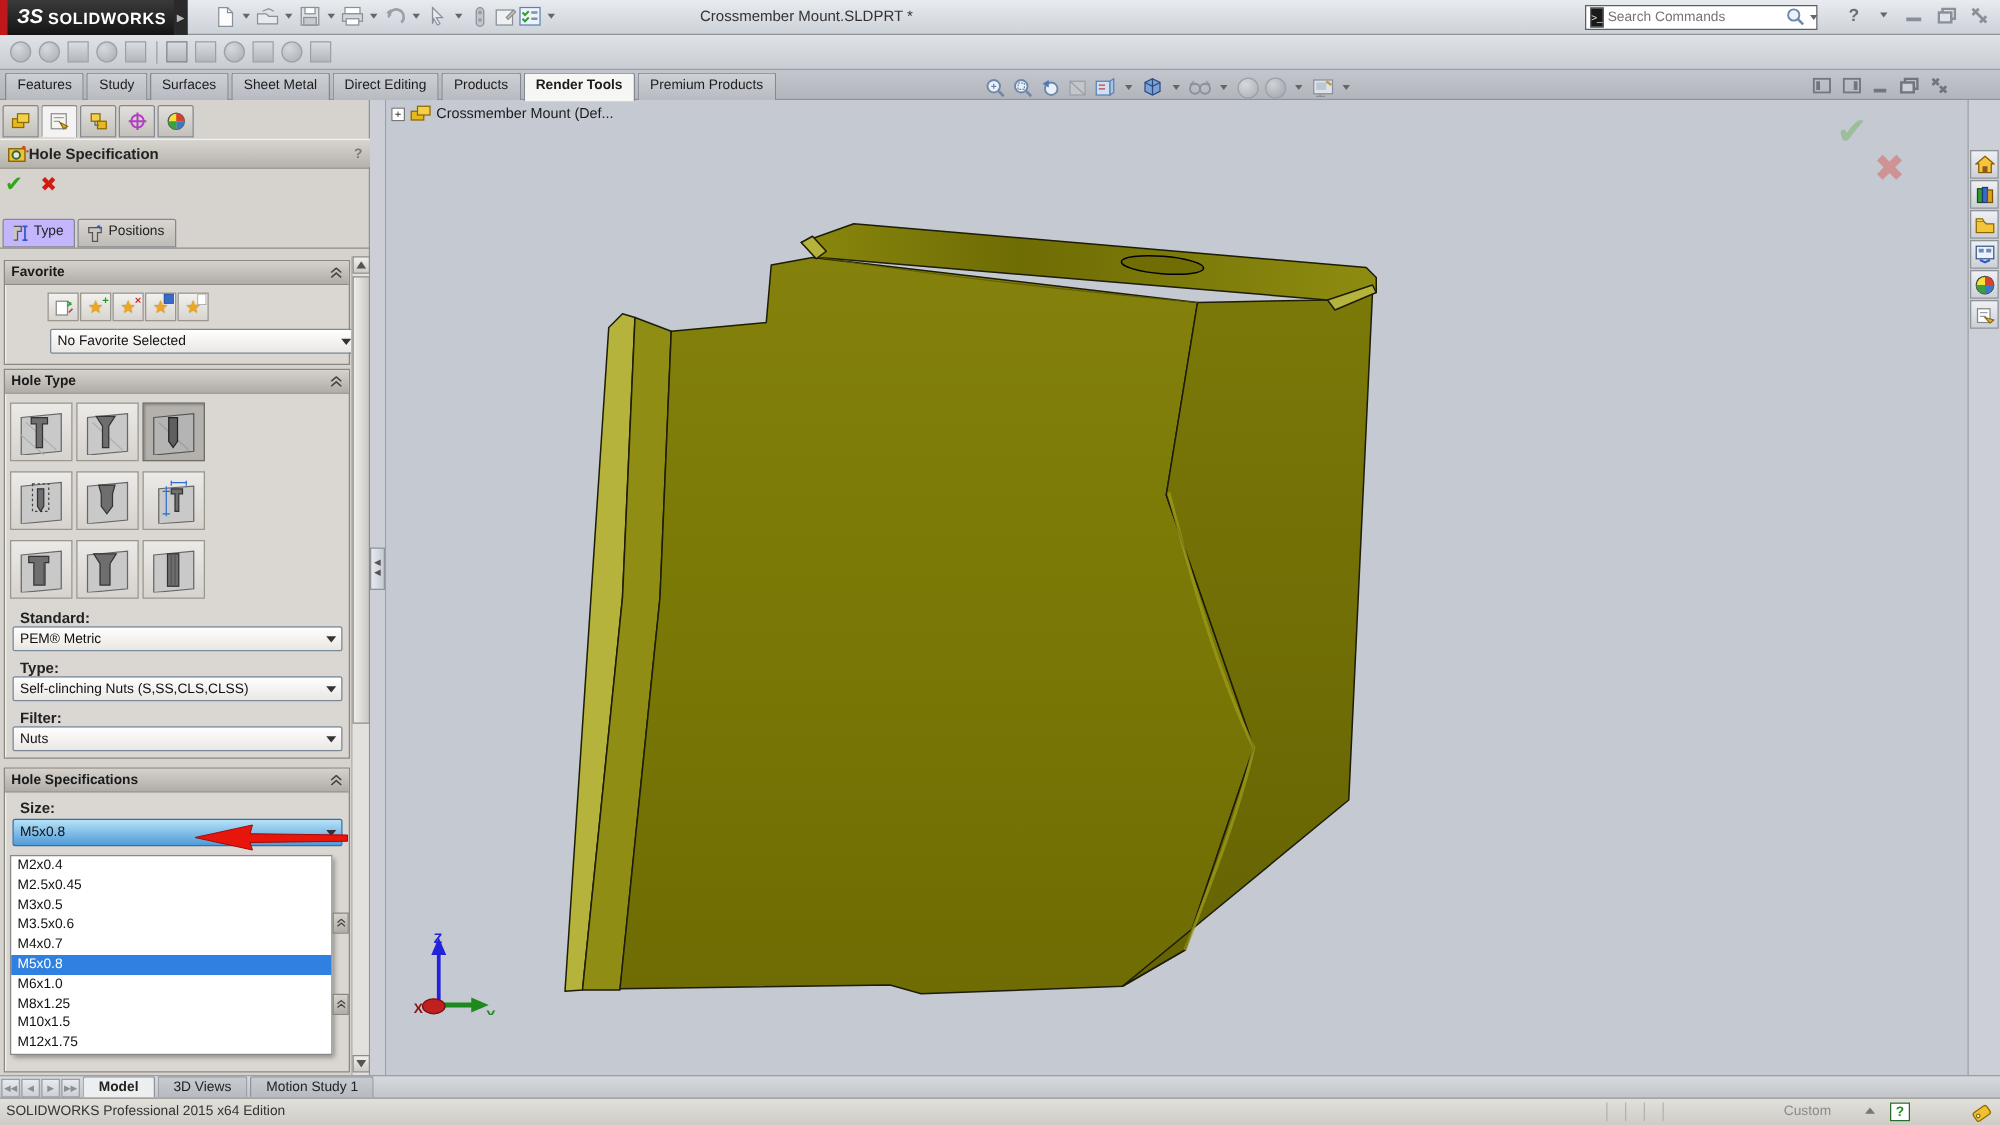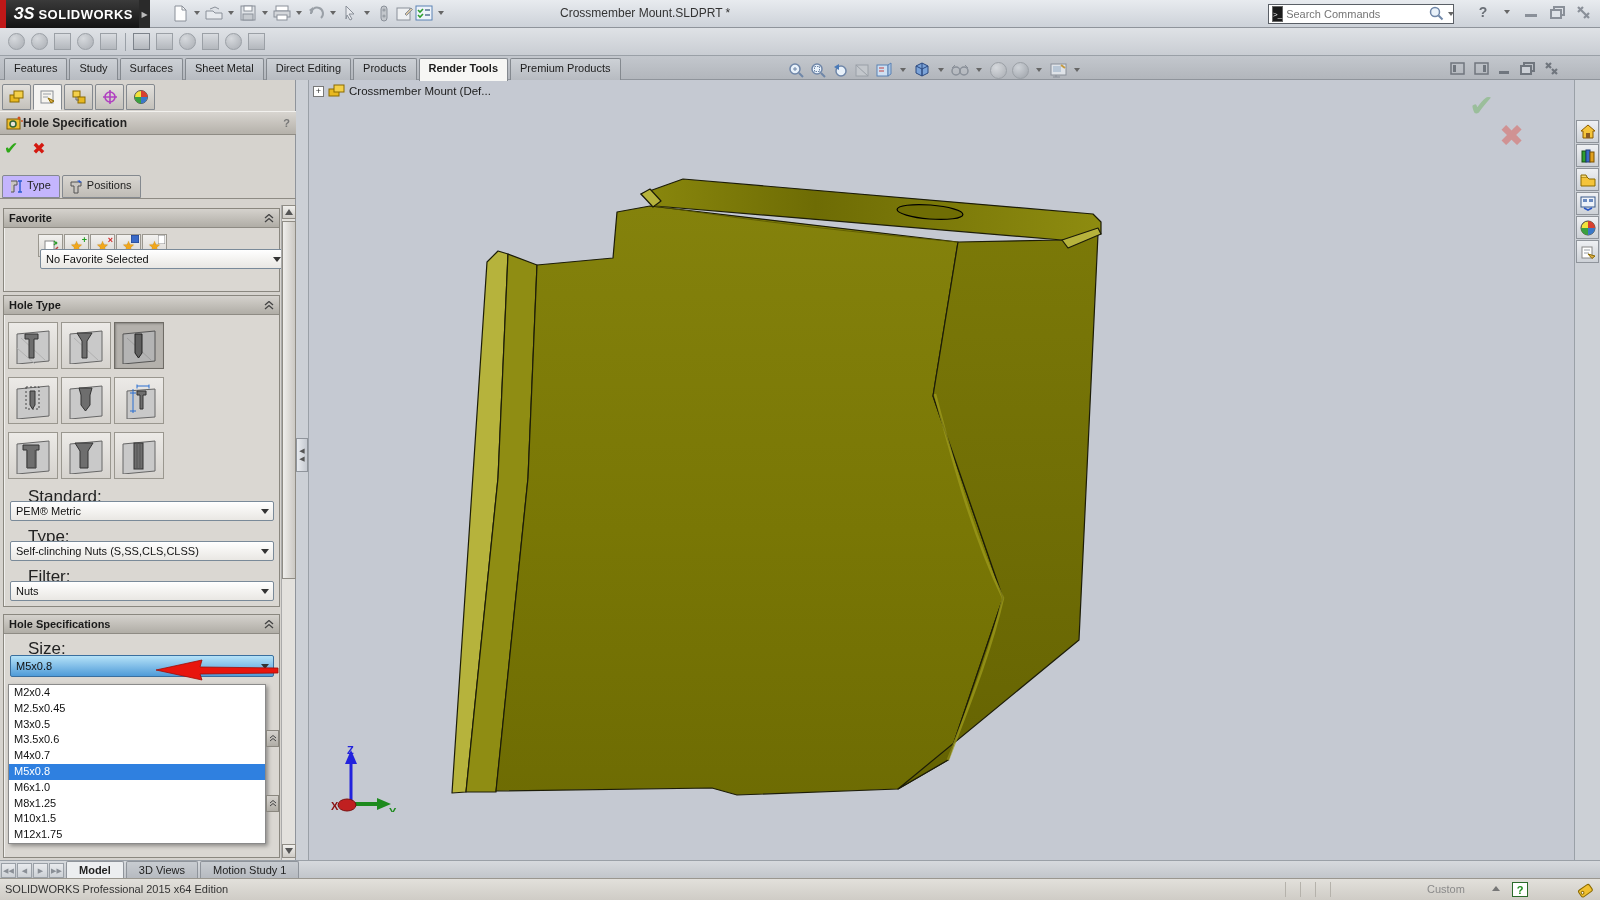--- a/index.html
+++ b/index.html
@@ -61,21 +61,21 @@
   .tptab.active { background:#c4b5fd; font-weight:normal; }
   #pm-body-line { position:absolute; left:0; top:118px; width:296px; height:1px; background:#8e8b84; }
 
   .groupbox { position:absolute; left:3px; width:277px; border:1px solid #8a877f; background:#dad7d2; box-shadow:1px 1px 0 rgba(255,255,255,.6) inset; }
   .gb-head { height:19px; background:linear-gradient(#d5d2cd,#b0ada6); border-bottom:1px solid #8e8b84; display:flex; align-items:center; justify-content:space-between; padding:0 5px; font-weight:bold; color:#1a1a1a;gap:28px; }
   .chev svg { display:block; }
 
   .combo { height:20px; border:1px solid #7a8a99; border-radius:2px; background:linear-gradient(#ffffff,#e9e7e3); display:flex; align-items:center; padding:0 18px 0 5px; position:relative; font-size:11px; color:#111; }
   .combo .dd { position:absolute; right:2px; top:2px; bottom:2px; width:13px; display:flex; align-items:center; justify-content:center; }
   .combo .dd i { width:0; height:0; border-left:4px solid transparent; border-right:4px solid transparent; border-top:5px solid #333; }
-  .flabel { position:absolute; left:24px; font-size:17px; color:#222; }
+  .flabel { position:absolute; left:12px; font-size:12px; color:#222;font-weight:bold; }
 
   
   .favbtn { width:25px; height:23px; border:1px solid #9a978f; background:linear-gradient(#f2f1ef,#d8d5d0); display:flex; align-items:center; justify-content:center; position:relative; margin-right:1px;}
   .favbtn .star { color:#f2a71b; font-size:14px; text-shadow:0 0 1px #9a6a00; }
   .favbtn .ovl { position:absolute; font-size:9px; font-weight:bold; right:1px; top:0px; }
 
   
   .htbtn { position:absolute; width:50px; height:47px; border:1px solid #9a978f; background:linear-gradient(#eceae7,#d6d3ce); display:flex; align-items:center; justify-content:center; }
   .htbtn.sel { background:#b4b1ac; border:1px solid #6f6c66; box-shadow:inset 1px 1px 2px rgba(0,0,0,.25); }
 
@@ -447,21 +447,21 @@
                 <rect width="8" height="8" fill="#3a6ac8" stroke="#223f80"></rect>
               </svg></span>
           </span>
         <span class="favbtn">
             <span class="star">★</span>
             <span class="ovl"><svg width="7" height="9">
                 <rect width="7" height="9" fill="#fff" stroke="#888"></rect>
               </svg></span>
           </span>
       </div>
-      <div class="combo" style="position:absolute;left:36px;top:40px;width:246px;">
+      <div class="combo" style="position:absolute;left:36px;top:54px;width:246px;">
         <span>No Favorite Selected</span>
         <span class="dd">
             <i></i>
           </span>
       </div>
     </div>
 
     <div class="groupbox" style="top:215px;height:312px;">
       <div class="gb-head">
         <span>Hole Type</span>

